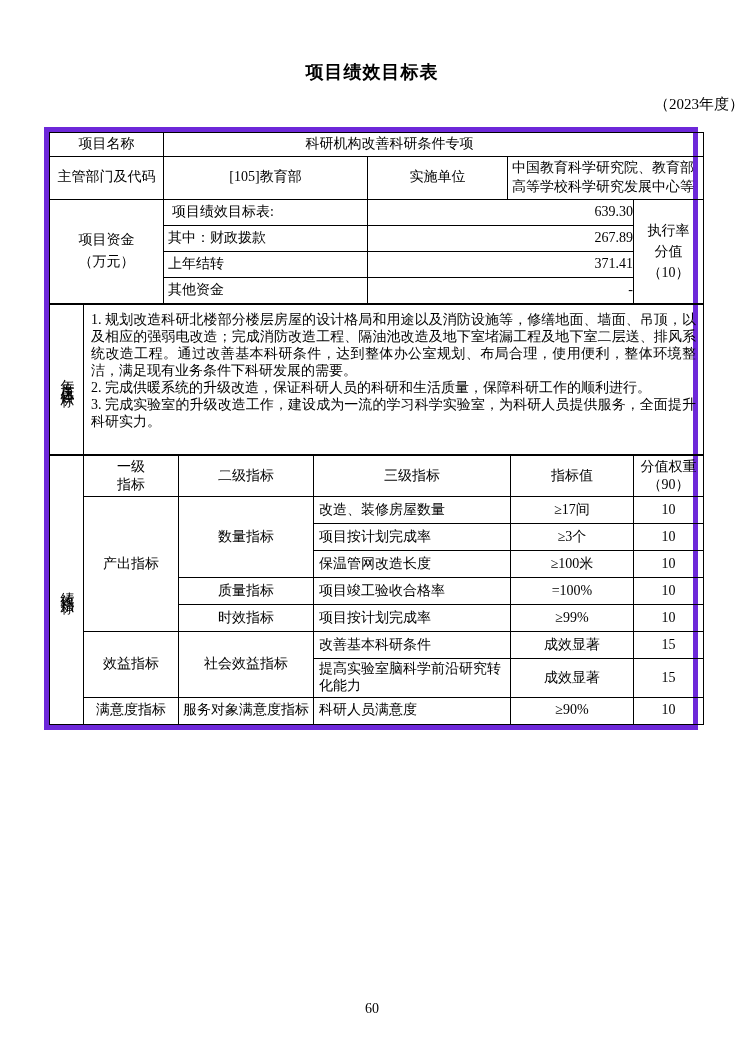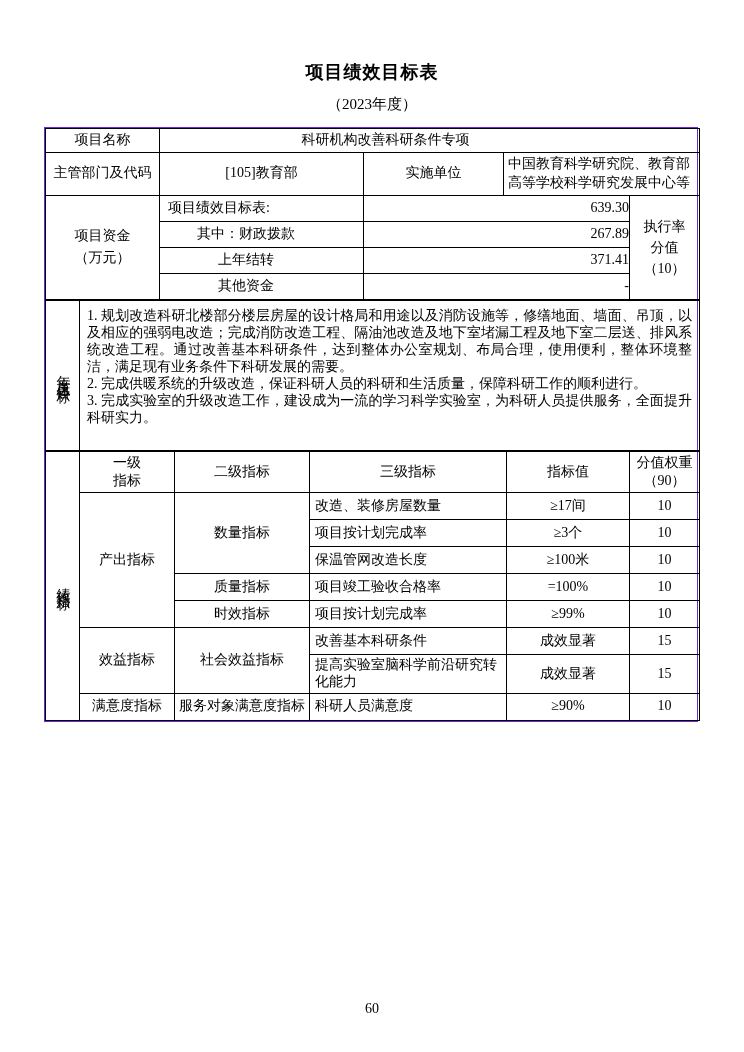--- a/index.html
+++ b/index.html
@@ -14,27 +14,27 @@
   .page-title {
     padding-top: 60px;
     text-align: center;
     font-size: 18px;
     font-weight: bold;
     font-family: "Liberation Sans", "DejaVu Sans", sans-serif;
     letter-spacing: 1px;
   }
   .page-subtitle {
     margin-top: 11px;
-    text-align: center;
+    text-align: right;
     font-size: 15px;
   }
   .doc-table {
     margin: 13px 0 0 44px;
     width: 654px;
-    border: 1px solid #6d28d9;
+    border: 5px solid #6d28d9;
   }
   table {
     border-collapse: collapse;
     table-layout: fixed;
     width: 100%;
   }
   td {
     border: 1px solid #000000;
     font-size: 14px;
     line-height: 1.2;
@@ -48,21 +48,21 @@
   .v-label {
     writing-mode: vertical-lr;
     text-orientation: upright;
     letter-spacing: 3px;
     display: inline-block;
   }
   
   .project-name-value { text-align: center; padding-right: 92px; }
   .impl-value { text-align: left; padding: 2px 4px; line-height: 1.35; }
   .fund-label-first { text-align: left; padding-left: 8px; }
-  .fund-label { text-align: center; padding-right: 35px; }
+  .fund-label { text-align: left; padding-right: 35px; }
   .fund-value { text-align: right; padding-right: 0; }
   .exec-cell { line-height: 1.5; }
   .fund-section-cell { line-height: 1.6; text-align: center; }
   
   .goals-text {
     text-align: justify;
     vertical-align: top;
     padding: 6px 7px 4px 7px;
   }
   .goal-item { line-height: 1.22; text-align: justify; }

